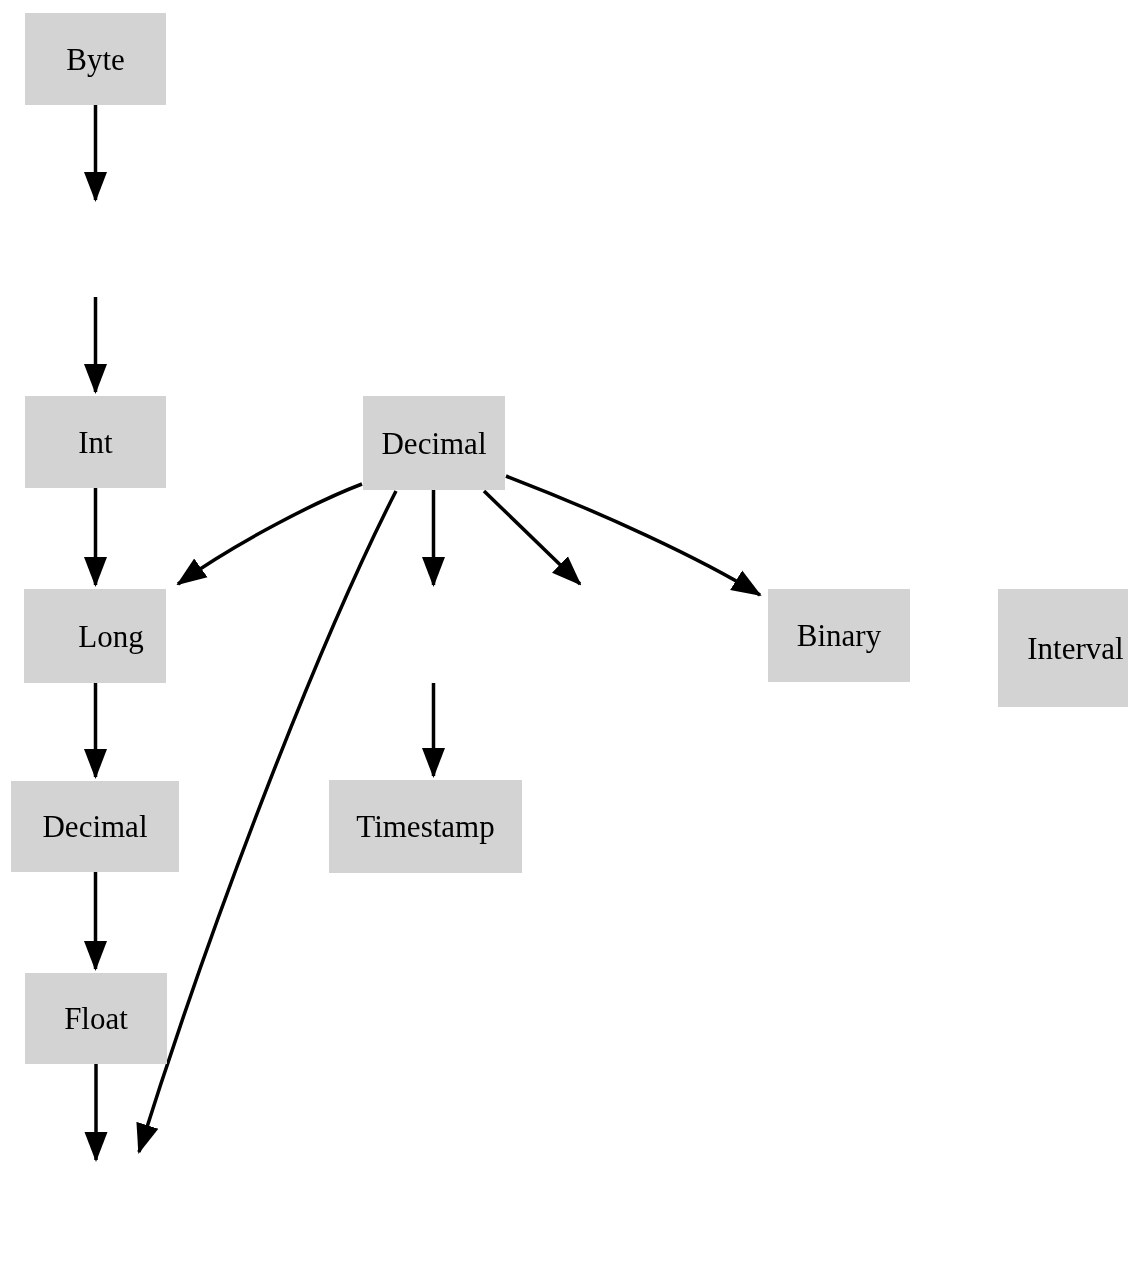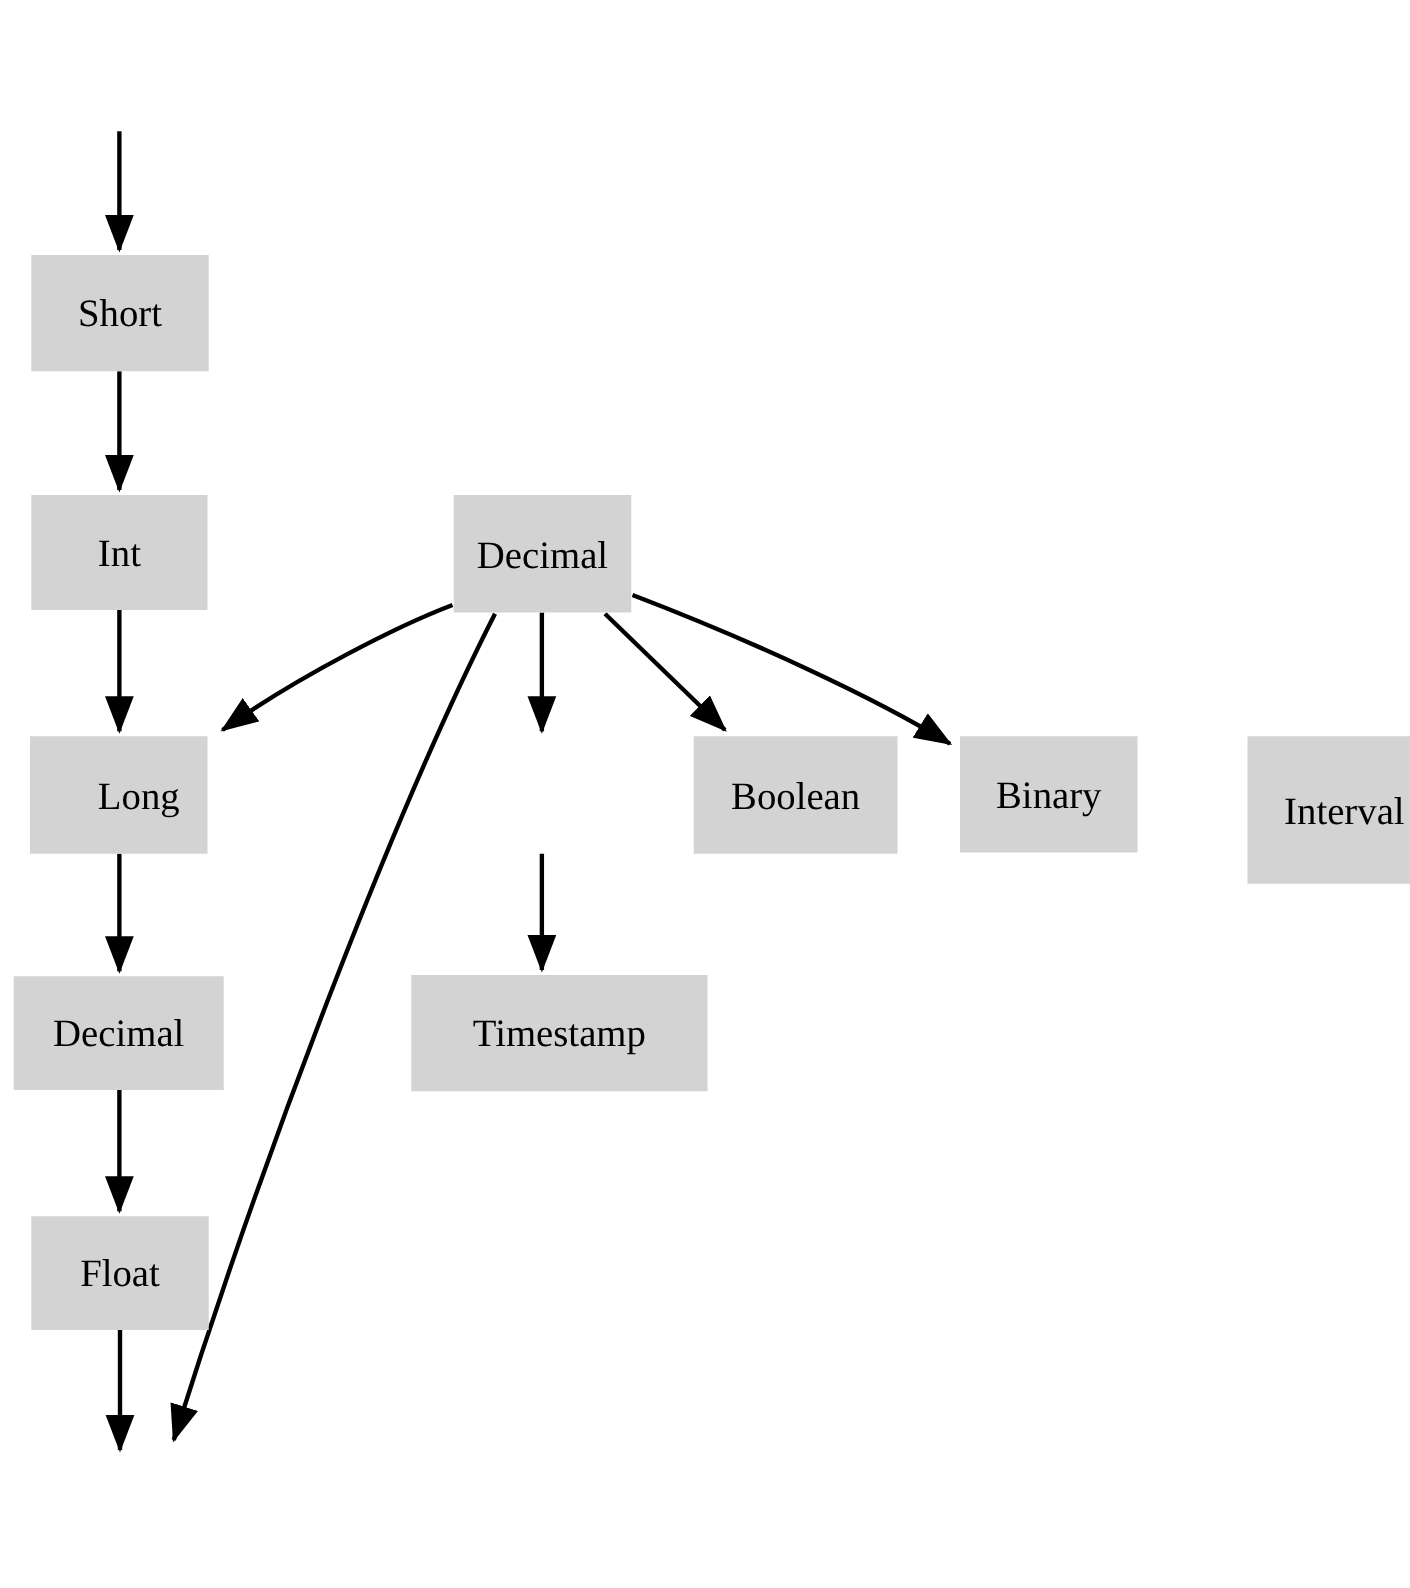--- a/index.html
+++ b/index.html
@@ -37,21 +37,21 @@
   
   .n-byte      { left: 25px;  top: 13px;   width: 141px; height: 92px; }
   .n-short     { left: 25px;  top: 204px;  width: 142px; height: 93px; }
   .n-int       { left: 25px;  top: 396px;  width: 141px; height: 92px; }
   .n-long      { left: 24px;  top: 589px;  width: 142px; height: 94px; padding-left: 32px; }
   .n-decimal   { left: 11px;  top: 781px;  width: 168px; height: 91px; }
   .n-float     { left: 25px;  top: 973px;  width: 142px; height: 91px; }
   .n-double    { left: 21px;  top: 1164px; width: 150px; height: 92px; }
   .n-string    { left: 363px; top: 396px;  width: 142px; height: 94px; }
   .n-date      { left: 363px; top: 589px;  width: 142px; height: 94px; }
-  .n-timestamp { left: 329px; top: 780px;  width: 237px; height: 93px; }
+  .n-timestamp { left: 329px; top: 780px;  width: 193px; height: 93px; }
   .n-boolean   { left: 555px; top: 589px;  width: 163px; height: 94px; }
   .n-binary    { left: 768px; top: 589px;  width: 142px; height: 93px; }
   .n-interval  { left: 960px; top: 589px;  width: 155px; height: 118px; margin-left: 38px; }
 
   .edge {
     fill: none;
     stroke: #000000;
     stroke-width: 3.5px;
   }
 </style>
@@ -74,24 +74,23 @@
     <path class="edge" marker-end="url(#arrow)" d="M95.5,872 L95.5,969"></path>
     <path class="edge" marker-end="url(#arrow)" d="M96,1064 L96,1160"></path>
     <path class="edge" marker-end="url(#arrow)" d="M433.5,490 L433.5,585"></path>
     <path class="edge" marker-end="url(#arrow)" d="M433.5,683 L433.5,776"></path>
     <path class="edge" marker-end="url(#arrow)" d="M362,484 C320,500 240,540 178,584"></path>
     <path class="edge" marker-end="url(#arrow)" d="M484,491 L580,584"></path>
     <path class="edge" marker-end="url(#arrow)" d="M506,476 C600,512 700,558 760,595"></path>
     <path class="edge" marker-end="url(#arrow)" d="M396,491 C320,640 215,910 139,1152"></path>
   </svg>
 
-  <div class="node n-short">Short</div>
+  <div class="node n-byte">Byte</div>
   <div class="node n-int">Int</div>
   <div class="node n-long">Long</div>
   <div class="node n-decimal">Decimal</div>
   <div class="node n-float">Float</div>
   <div class="node n-string">Decimal</div>
   <div class="node n-timestamp">Timestamp</div>
-  <div class="node n-boolean">Boolean</div>
   <div class="node n-binary">Binary</div>
   <div class="node n-interval">Interval</div>
 
 </div>
 
 </body></html>

